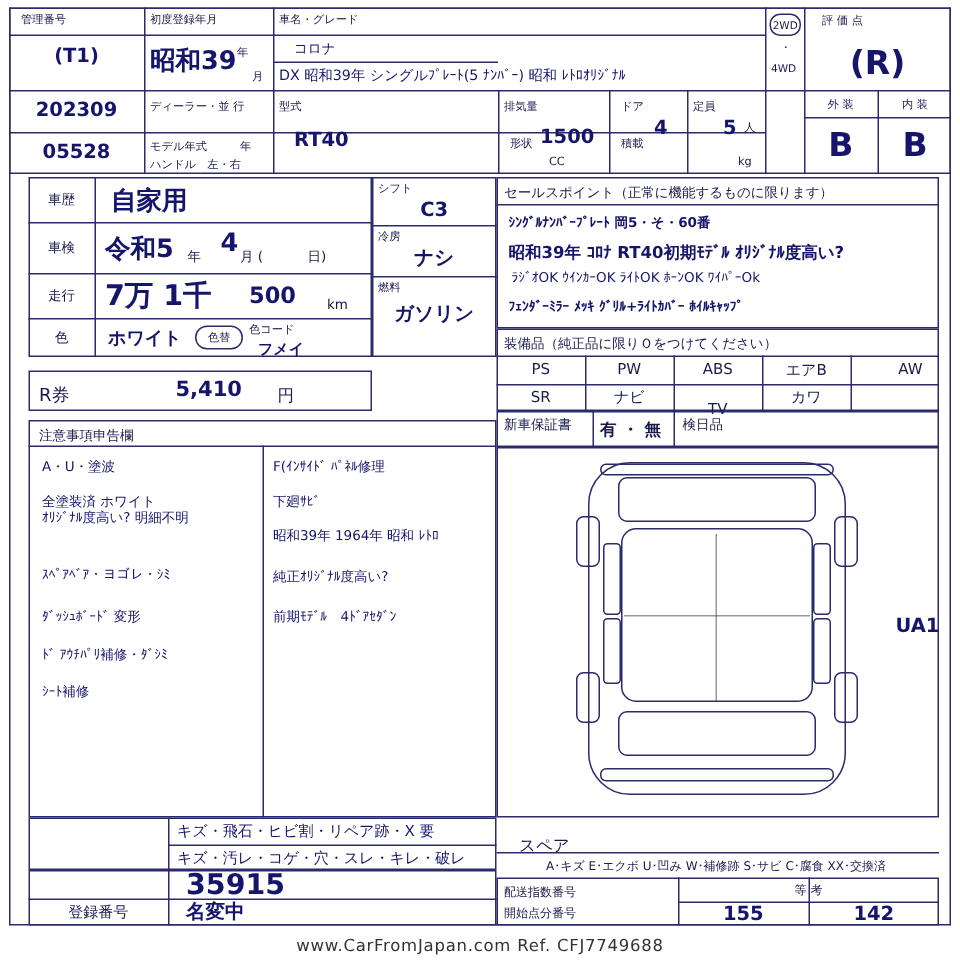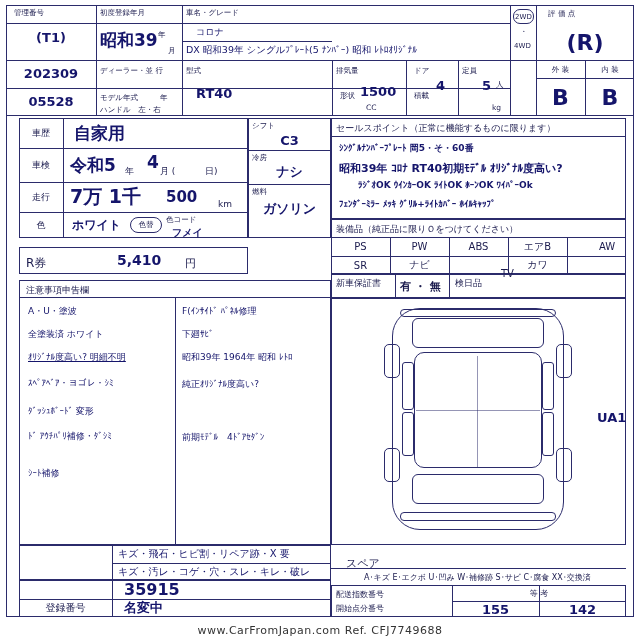--- a/index.html
+++ b/index.html
@@ -136,65 +136,65 @@
   <div class="lbl xs" style="left:252px;top:153px;">冷房</div>
   <div class="val ctr" style="left:248px;top:162px;width:83px;height:20px;font-size:13px;font-weight:bold;">ナシ</div>
   <div class="lbl xs" style="left:252px;top:187px;">燃料</div>
   <div class="val ctr" style="left:248px;top:198px;width:83px;height:22px;font-size:13px;font-weight:bold;">ガソリン</div>
 
   <div class="bx" style="left:331px;top:118px;width:295px;height:101px;"></div>
   <div class="line" style="left:331px;top:136px;width:295px;height:1px;"></div>
   <div class="lbl xs" style="left:336px;top:122px;font-size:9px;">セールスポイント（正常に機能するものに限ります）</div>
   <div class="val" style="left:339px;top:142px;font-size:9px;font-weight:bold;">ｼﾝｸﾞﾙﾅﾝﾊﾞｰﾌﾟﾚｰﾄ 岡5・そ・60番</div>
   <div class="val" style="left:339px;top:161px;font-size:11px;font-weight:bold;">昭和39年  ｺﾛﾅ  RT40初期ﾓﾃﾞﾙ  ｵﾘｼﾞﾅﾙ度高い?</div>
-  <div class="val" style="left:358px;top:180px;font-size:9px;font-weight:bold;">ﾗｼﾞｵOK  ｳｲﾝｶｰOK  ﾗｲﾄOK  ﾎｰﾝOK  ﾜｲﾊﾟｰOk</div>
+  <div class="val" style="left:341px;top:180px;font-size:9px;font-weight:normal;">ﾗｼﾞｵOK  ｳｲﾝｶｰOK  ﾗｲﾄOK  ﾎｰﾝOK  ﾜｲﾊﾟｰOk</div>
   <div class="val" style="left:339px;top:199px;font-size:9px;font-weight:bold;">ﾌｪﾝﾀﾞｰﾐﾗｰ  ﾒｯｷ  ｸﾞﾘﾙ+ﾗｲﾄｶﾊﾞｰ  ﾎｲﾙｷｬｯﾌﾟ</div>
 
   <div class="bx" style="left:331px;top:219px;width:295px;height:55px;"></div>
   <div class="line" style="left:331px;top:237px;width:295px;height:1px;"></div>
   <div class="line" style="left:331px;top:256px;width:295px;height:1px;"></div>
   <div class="lbl xs" style="left:336px;top:223px;font-size:9px;">装備品（純正品に限りＯをつけてください）</div>
   <div class="line" style="left:390px;top:237px;width:1px;height:37px;"></div>
   <div class="line" style="left:449px;top:237px;width:1px;height:37px;"></div>
   <div class="line" style="left:508px;top:237px;width:1px;height:37px;"></div>
   <div class="line" style="left:567px;top:237px;width:1px;height:37px;"></div>
   <div class="lbl sm ctr" style="left:331px;top:237px;width:59px;height:19px;font-size:10px;">PS</div>
   <div class="lbl sm ctr" style="left:390px;top:237px;width:59px;height:19px;font-size:10px;">PW</div>
   <div class="lbl sm ctr" style="left:449px;top:237px;width:59px;height:19px;font-size:10px;">ABS</div>
   <div class="lbl sm ctr" style="left:508px;top:237px;width:59px;height:19px;font-size:10px;">エアB</div>
   <div class="lbl sm ctr" style="left:567px;top:237px;width:80px;height:19px;font-size:10px;">AW</div>
   <div class="lbl sm ctr" style="left:331px;top:256px;width:59px;height:18px;font-size:10px;">SR</div>
   <div class="lbl sm ctr" style="left:390px;top:256px;width:59px;height:18px;font-size:10px;">ナビ</div>
-  <div class="lbl sm ctr" style="left:449px;top:256px;width:59px;height:34px;font-size:10px;margin-left:29px;">TV</div>
+  <div class="lbl sm ctr" style="left:449px;top:256px;width:59px;height:34px;font-size:10px;">TV</div>
   <div class="lbl sm ctr" style="left:508px;top:256px;width:59px;height:18px;font-size:10px;">カワ</div>
 
   <div class="bx" style="left:331px;top:274px;width:295px;height:24px;"></div>
   <div class="line" style="left:395px;top:274px;width:1px;height:24px;"></div>
   <div class="line" style="left:449px;top:274px;width:1px;height:24px;"></div>
   <div class="lbl xs" style="left:336px;top:277px;font-size:9px;">新車保証書</div>
   <div class="lbl sm" style="left:400px;top:279px;font-size:11px;font-weight:bold;">有 ・ 無</div>
   <div class="lbl xs" style="left:455px;top:277px;font-size:9px;">検日品</div>
 
   <div class="bx" style="left:19px;top:280px;width:312px;height:265px;"></div>
   <div class="line" style="left:19px;top:297px;width:312px;height:1px;"></div>
   <div class="line" style="left:175px;top:297px;width:1px;height:248px;"></div>
   <div class="lbl xs" style="left:26px;top:284px;font-size:9px;">注意事項申告欄</div>
 
   <div class="val" style="left:28px;top:305px;font-size:9px;">A・U・塗波</div>
   <div class="val" style="left:182px;top:305px;font-size:9px;">F(ｲﾝｻｲﾄﾞ ﾊﾟﾈﾙ修理</div>
   <div class="val" style="left:28px;top:328px;font-size:9px;">全塗装済  ホワイト</div>
   <div class="val" style="left:182px;top:328px;font-size:9px;">下廻ｻﾋﾞ</div>
-  <div class="val" style="left:28px;top:351px;font-size:9px;text-decoration:underline;">ｵﾘｼﾞﾅﾙ度高い?  明細不明</div>
+  <div class="val" style="left:28px;top:339px;font-size:9px;">ｵﾘｼﾞﾅﾙ度高い?  明細不明</div>
   <div class="val" style="left:182px;top:351px;font-size:9px;">昭和39年 1964年 昭和 ﾚﾄﾛ</div>
   <div class="val" style="left:28px;top:378px;font-size:9px;">ｽﾍﾟｱﾍﾞｱ・ヨゴレ・ｼﾐ</div>
   <div class="val" style="left:182px;top:378px;font-size:9px;">純正ｵﾘｼﾞﾅﾙ度高い?</div>
   <div class="val" style="left:28px;top:405px;font-size:9px;">ﾀﾞｯｼｭﾎﾞｰﾄﾞ 変形</div>
-  <div class="val" style="left:182px;top:405px;font-size:9px;margin-top:26px;">前期ﾓﾃﾞﾙ　4ﾄﾞｱｾﾀﾞﾝ</div>
+  <div class="val" style="left:182px;top:405px;font-size:9px;">前期ﾓﾃﾞﾙ　4ﾄﾞｱｾﾀﾞﾝ</div>
   <div class="val" style="left:28px;top:430px;font-size:9px;">ﾄﾞ ｱｳﾁﾊﾟﾘ補修・ﾀﾞｼﾐ</div>
-  <div class="val" style="left:28px;top:455px;font-size:9px;margin-top:12px;">ｼｰﾄ補修</div>
+  <div class="val" style="left:28px;top:455px;font-size:9px;">ｼｰﾄ補修</div>
 
   <div class="bx" style="left:331px;top:298px;width:295px;height:247px;"></div>
 
   <div class="carblk" style="left:392px;top:308px;width:172px;height:222px;border-radius:28px;"></div>
   <div class="carblk" style="left:414px;top:352px;width:128px;height:116px;border-radius:10px;"></div>
   <div class="carblk" style="left:412px;top:318px;width:132px;height:30px;border-radius:6px;"></div>
   <div class="carblk" style="left:412px;top:474px;width:132px;height:30px;border-radius:6px;"></div>
   <div class="carblk" style="left:400px;top:309px;width:156px;height:8px;border-radius:4px;"></div>
   <div class="carblk" style="left:400px;top:512px;width:156px;height:9px;border-radius:4px;"></div>
   <div class="carblk" style="left:384px;top:344px;width:16px;height:34px;border-radius:5px;"></div>
@@ -213,21 +213,21 @@
 
   <div class="bx" style="left:19px;top:545px;width:312px;height:35px;"></div>
   <div class="line" style="left:112px;top:545px;width:1px;height:35px;"></div>
   <div class="line" style="left:112px;top:563px;width:219px;height:1px;"></div>
   <div class="val lft" style="left:118px;top:563px;height:17px;font-size:10px;">キズ・汚レ・コゲ・穴・スレ・キレ・破レ</div>
   <div class="val lft" style="left:118px;top:545px;height:18px;font-size:10px;">キズ・飛石・ヒビ割・リペア跡・X 要</div>
 
   <div class="bx" style="left:19px;top:580px;width:312px;height:37px;"></div>
   <div class="line" style="left:112px;top:580px;width:1px;height:37px;"></div>
   <div class="line" style="left:19px;top:599px;width:312px;height:1px;"></div>
-  <div class="val lft" style="left:124px;top:580px;height:19px;font-size:16px;font-weight:bold;">35915</div>
+  <div class="val lft" style="left:124px;top:580px;height:19px;font-size:19px;font-weight:bold;">35915</div>
   <div class="lbl sm ctr" style="left:19px;top:599px;width:93px;height:18px;font-size:10px;">登録番号</div>
   <div class="val lft" style="left:124px;top:599px;height:18px;font-size:13px;font-weight:bold;">名変中</div>
 
   <div class="line" style="left:331px;top:568px;width:295px;height:1px;"></div>
   <div class="lbl xs" style="left:336px;top:572px;font-size:8px;margin-left:28px;">A･キズ   E･エクボ   U･凹み   W･補修跡   S･サビ   C･腐食   XX･交換済</div>
 
   <div class="bx" style="left:331px;top:585px;width:295px;height:32px;"></div>
   <div class="line" style="left:452px;top:585px;width:1px;height:32px;"></div>
   <div class="line" style="left:539px;top:585px;width:1px;height:32px;"></div>
   <div class="line" style="left:452px;top:601px;width:174px;height:1px;"></div>

